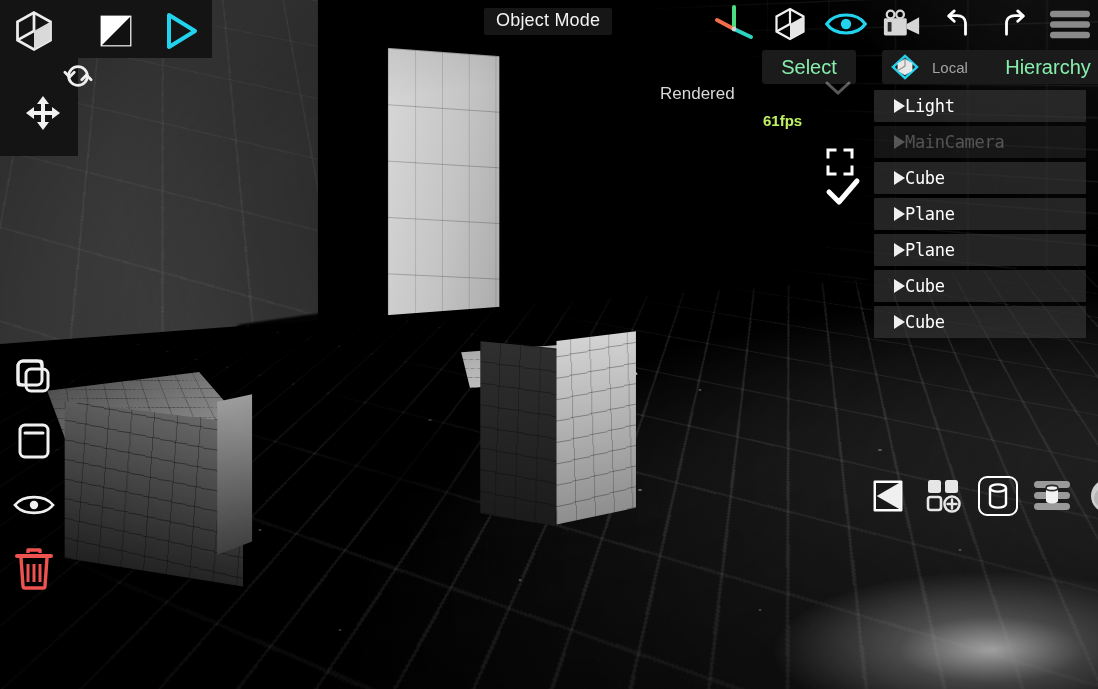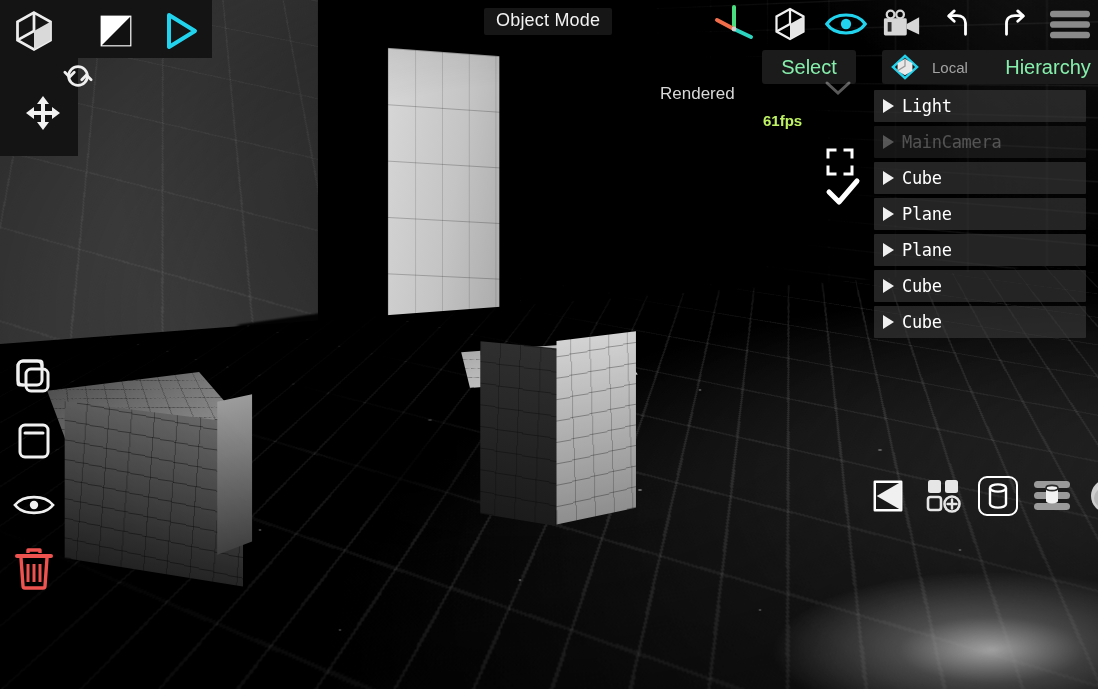--- a/index.html
+++ b/index.html
@@ -243,22 +243,21 @@
 
   
   #hierarchy {
     right: 12px; top: 90px; width: 212px;
     display: flex; flex-direction: column; gap: 4px;
   }
   .h-row {
     height: 32px;
     background: rgba(58,58,58,.62);
     display: flex; align-items: center;
-    padding-left: 9px;
-    gap: 8px;
+    padding-left: 20px;
     cursor: pointer;
     border-radius: 1px;
   }
   .h-row .h-label {
     color: #fff; font-size: 17px;
     font-family: "DejaVu Sans Mono", monospace;
     letter-spacing: -.3px;
   }
   .h-row.dim { background: rgba(52,52,52,.40); }
   .h-row.dim .h-label { color: rgba(255,255,255,.26); }

